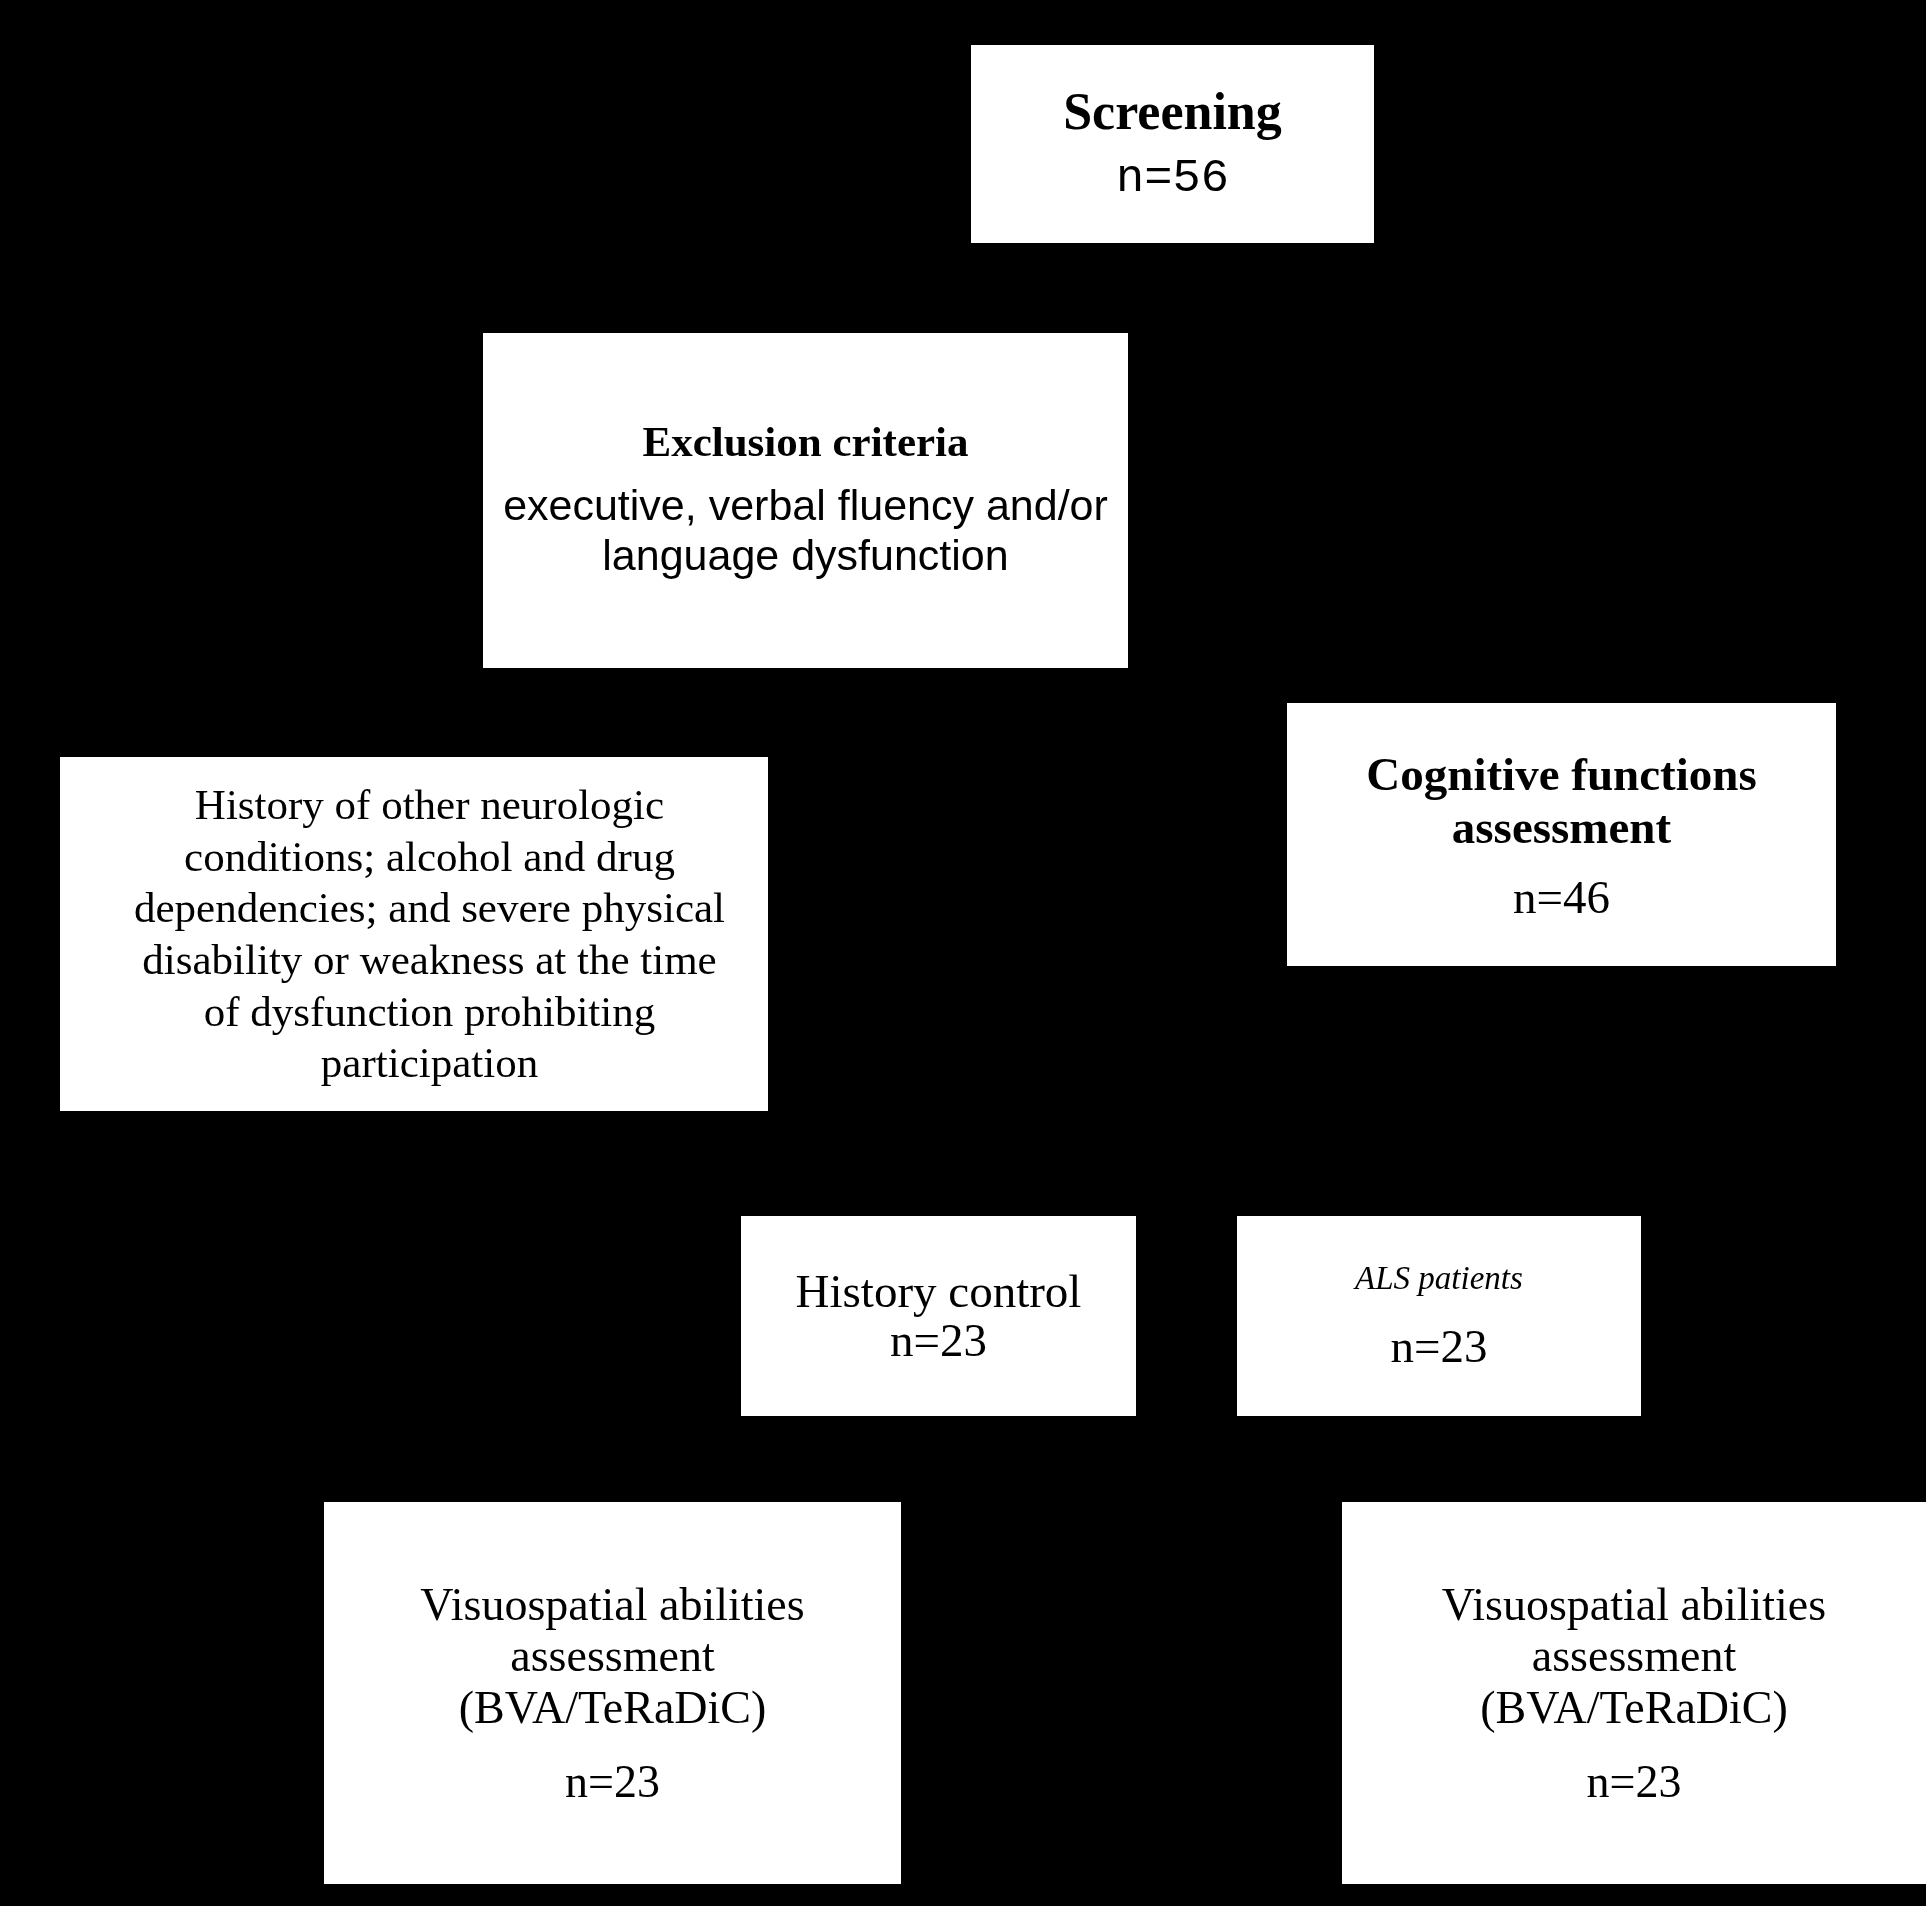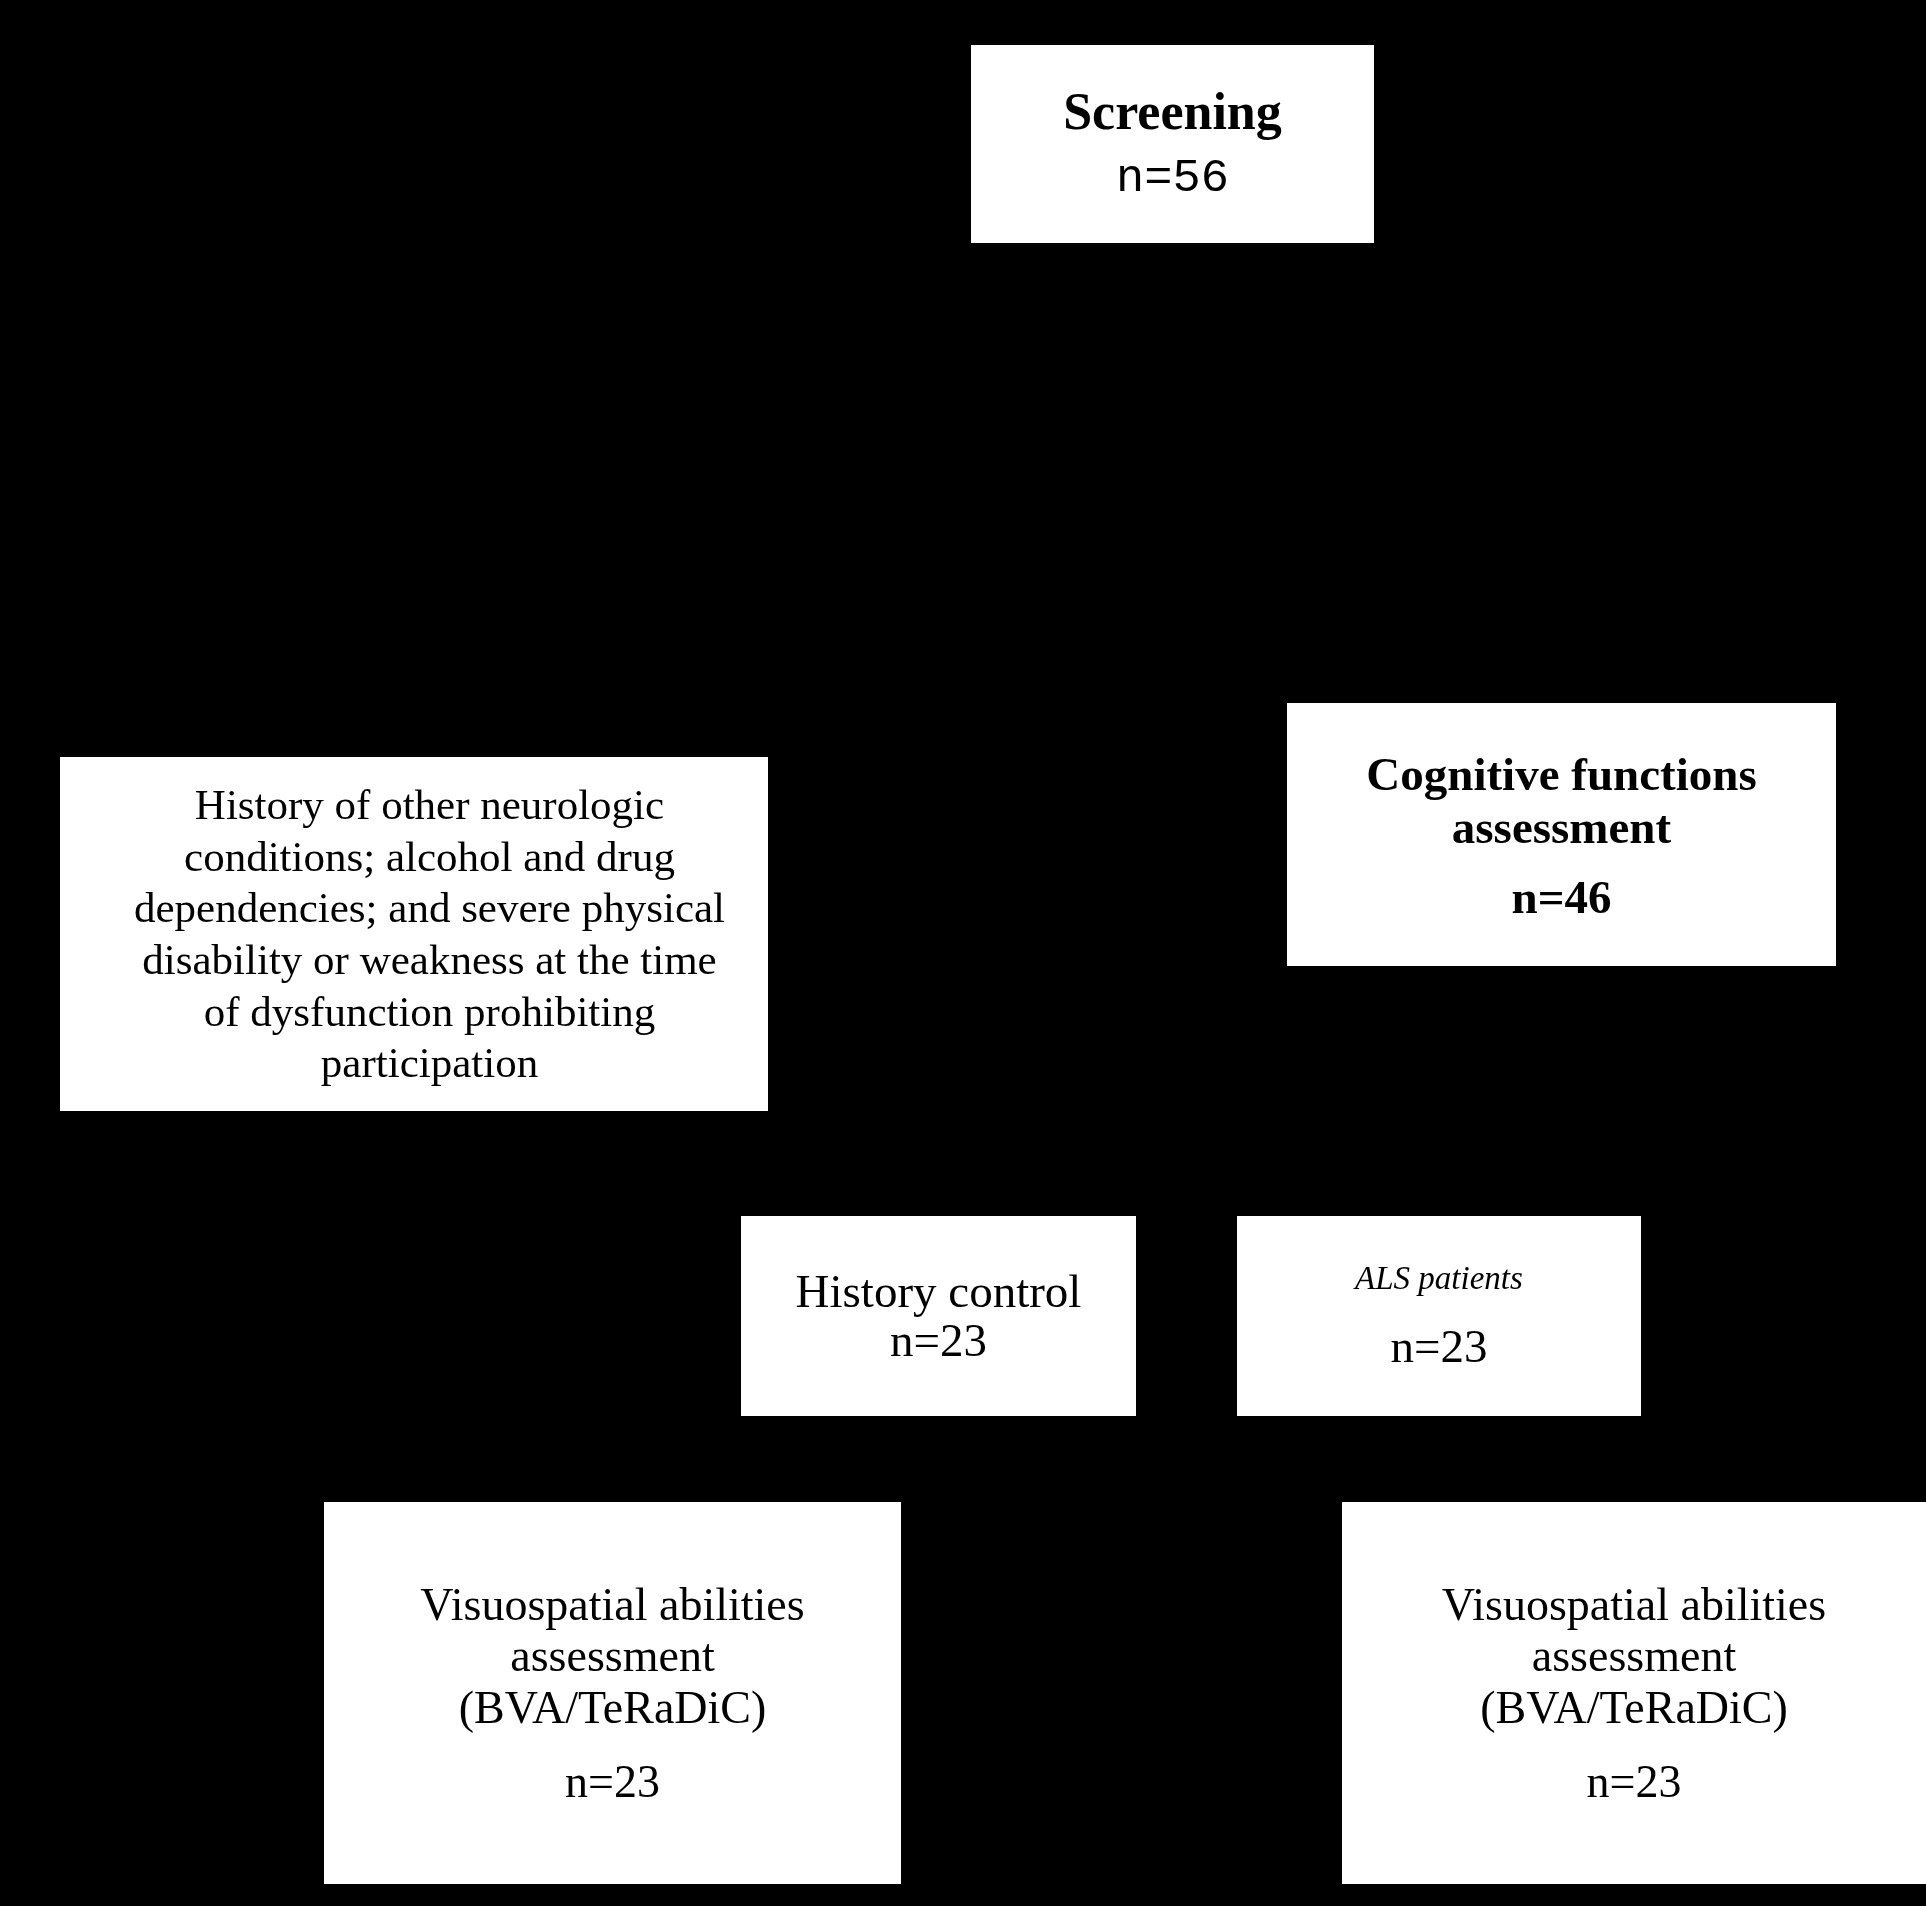--- a/index.html
+++ b/index.html
@@ -56,21 +56,21 @@
 
   #history-box {
     left: 55px; top: 752px; width: 718px; height: 364px; padding-left: 31px;
   }
   #history-box .t1 { font-size: 43px; line-height: 1.20; }
 
   #cognitive-box {
     left: 1282px; top: 698px; width: 559px; height: 273px;
   }
   #cognitive-box .t1 { font-size: 47px; line-height: 1.14; font-weight: bold; }
-  #cognitive-box .t2 { font-size: 47px; line-height: 1.0; margin-top: 19.6px; font-weight: bold; }
+  #cognitive-box .t2 { font-size: 47px; line-height: 1.0; margin-top: 19.6px; }
 
   #healthy-box {
     left: 736px; top: 1211px; width: 405px; height: 210px;
   }
   #healthy-box .t1 { font-size: 47px; line-height: 1.05; }
   #healthy-box .t2 { font-size: 47px; line-height: 1.05; }
 
   #als-box {
     left: 1232px; top: 1211px; width: 414px; height: 210px;
   }
@@ -142,20 +142,25 @@
   <div class="ln-v" id="hc-v"></div>
   <div class="ln-h" id="hc-h"></div>
   <div class="ln-v" id="als-v"></div>
   <div class="ln-h" id="als-h"></div>
 
   <div class="box serif" id="screening-box">
     <span class="ln t1">Screening</span>
     <span class="ln t2">n=56</span>
   </div>
 
+  <div class="box" id="exclusion-box">
+    <span class="ln t1 serif bold">Exclusion criteria</span>
+    <span class="ln t2 sans">executive, verbal fluency and/or</span>
+    <span class="ln t2 sans">language dysfunction</span>
+  </div>
 
   <div class="box serif" id="history-box">
     <span class="ln t1">History of other neurologic</span>
     <span class="ln t1">conditions; alcohol and drug</span>
     <span class="ln t1">dependencies; and severe physical</span>
     <span class="ln t1">disability or weakness at the time</span>
     <span class="ln t1">of dysfunction prohibiting</span>
     <span class="ln t1">participation</span>
   </div>
 

